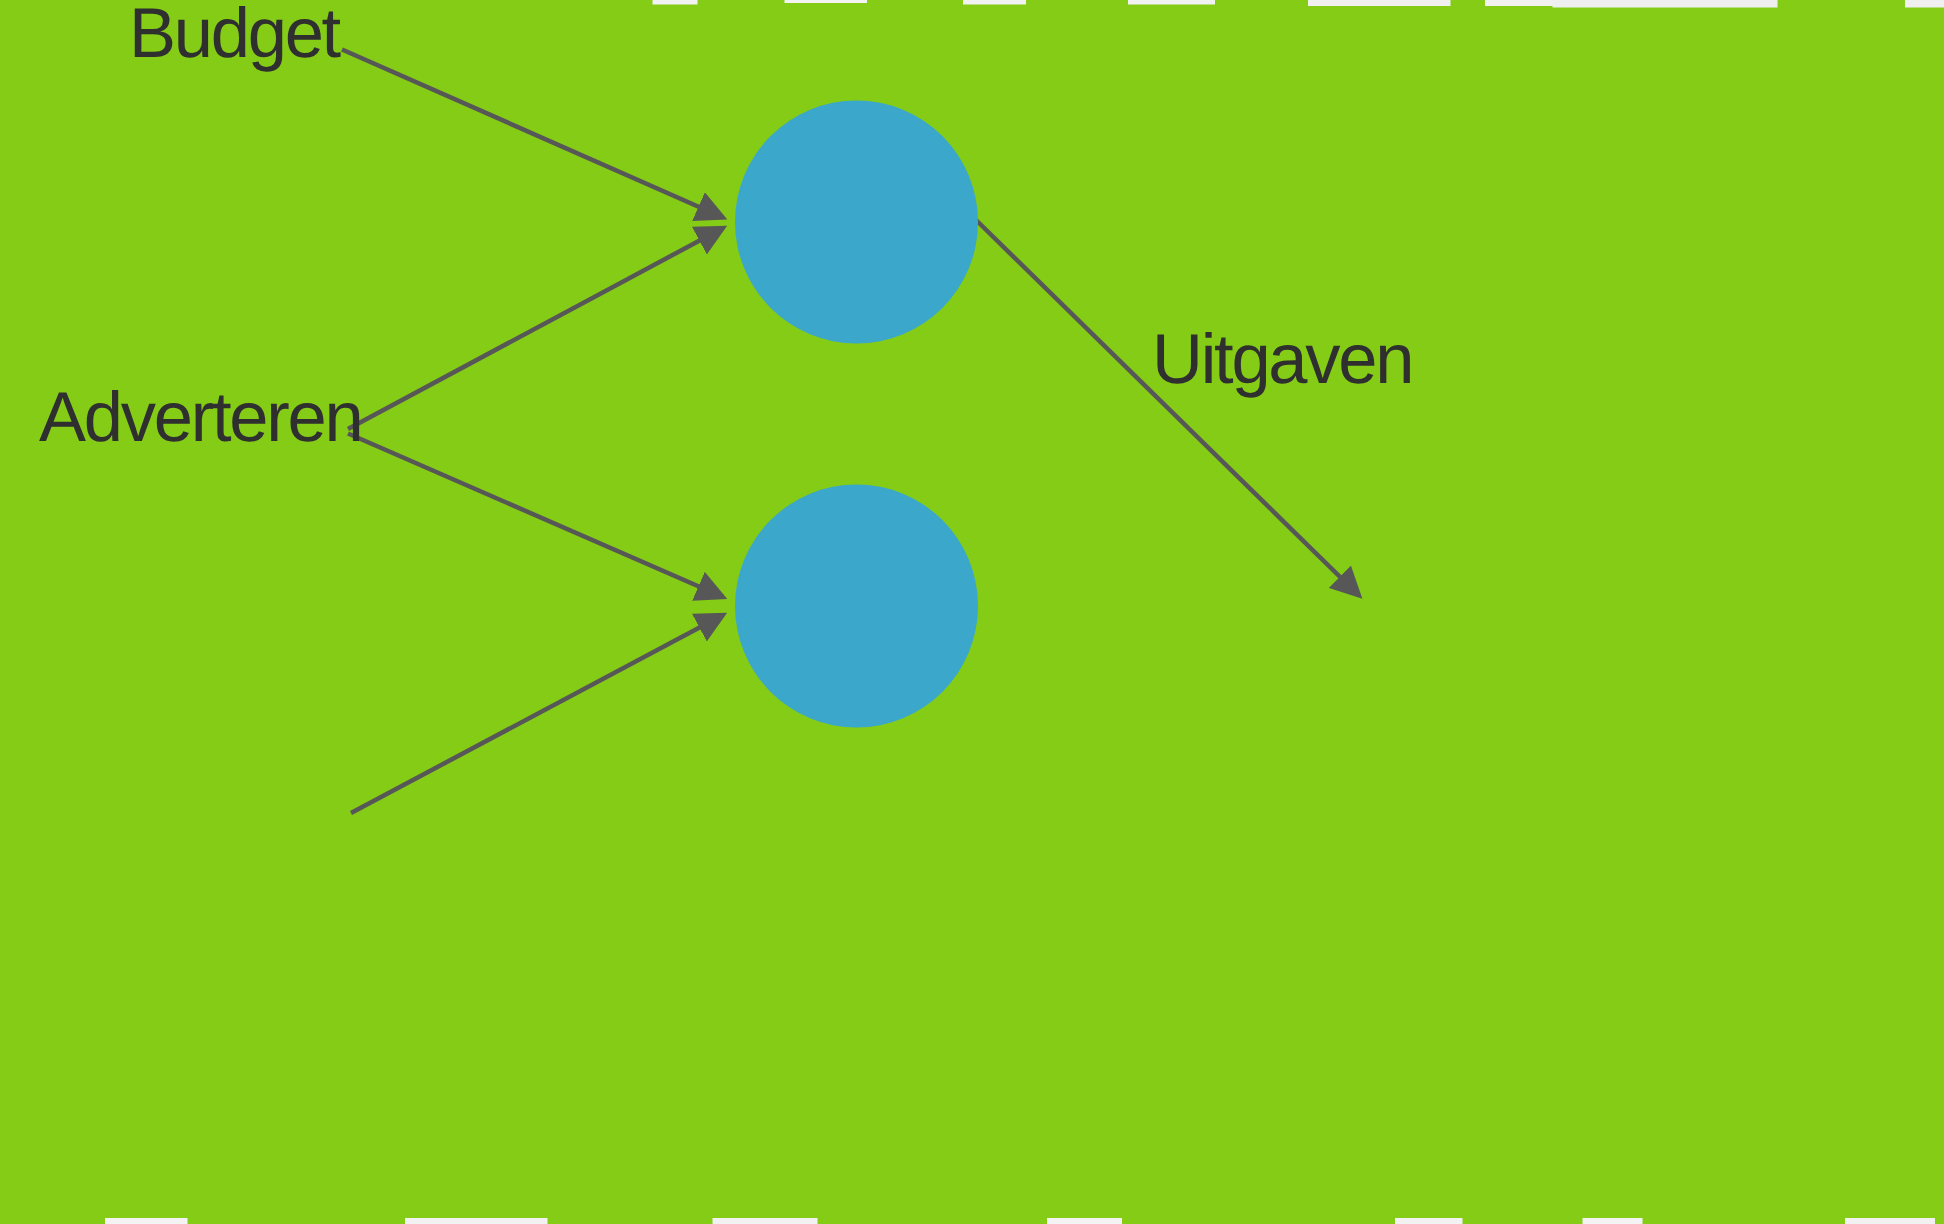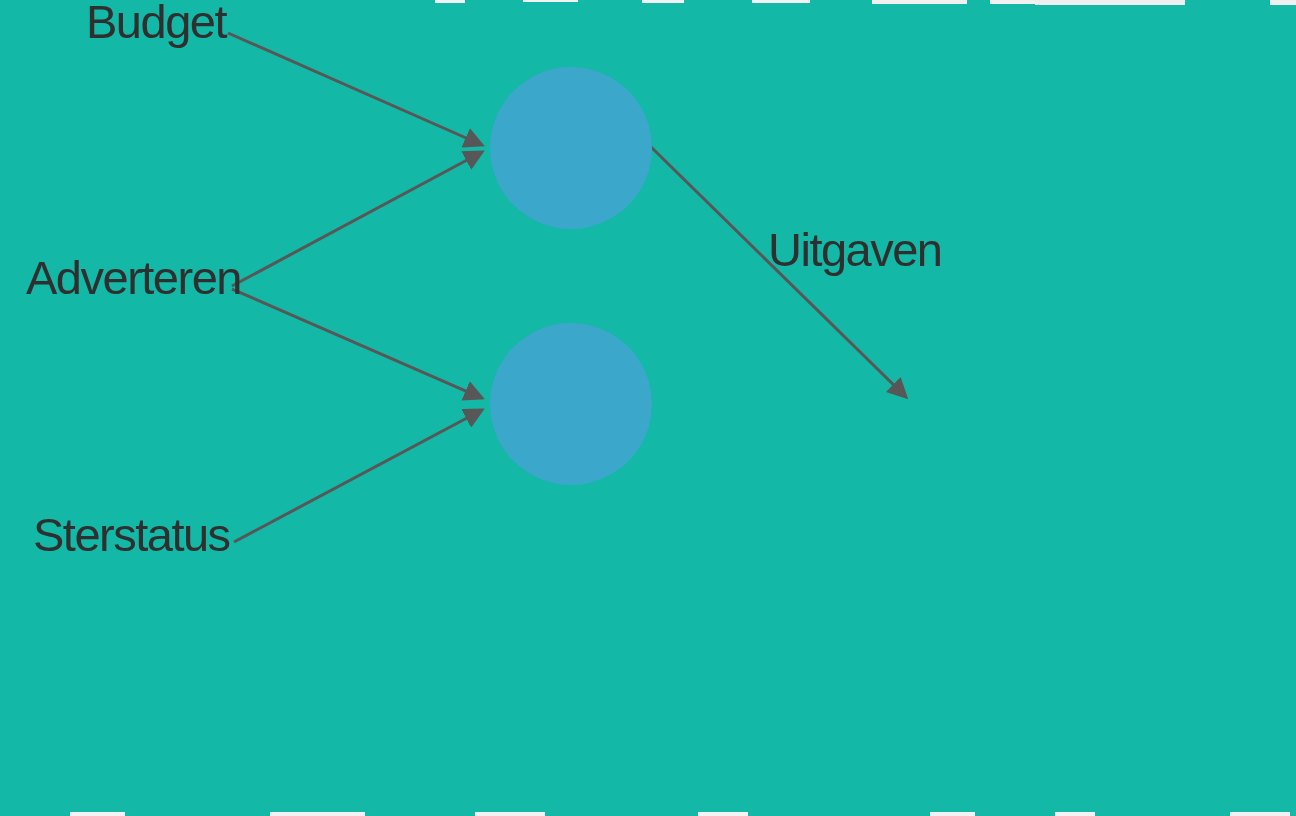--- a/index.html
+++ b/index.html
@@ -8,42 +8,42 @@
     width: 1296px;
     height: 816px;
     background: #ffffff;
     overflow: hidden;
     font-family: "Liberation Sans", "DejaVu Sans", sans-serif;
   }
   .canvas {
     position: relative;
     width: 1296px;
     height: 816px;
-    background: #14b8a6;
+    background: #84cc16;
   }
   .diagram-svg {
     position: absolute;
     left: 0;
     top: 0;
   }
   .label {
     position: absolute;
     font-size: 47px;
     font-weight: 300;
     letter-spacing: -1.5px;
     color: #2f2f2f;
     white-space: nowrap;
     line-height: 1.1;
     user-select: none;
   }
   .label-budget     { left: 86px;  top: -4px;  }
   .label-adverteren { left: 16px;  top: 252px; margin-left: 10px; }
   .label-sterstatus { left: 33px;  top: 509px; }
   .label-timing     { left: 95px;  top: 762px; }
-  .label-uitgaven   { left: 768px; top: 224px; }
+  .label-uitgaven   { left: 768px; top: 213px; }
 </style>
 </head>
 <body>
 
 <div class="canvas">
 
   <svg class="diagram-svg" width="1296" height="816" viewBox="0 0 1296 816">
     <defs>
       <marker id="arrow" viewBox="0 0 10 10" refX="8.5" refY="5" markerWidth="7" markerHeight="7" orient="auto">
         <path d="M 0 0 L 10 5 L 0 10 z" fill="#575757"></path>
@@ -83,18 +83,17 @@
 
     <circle cx="571" cy="148" r="81" fill="#3BA7CB"></circle>
 
     <circle cx="571" cy="404" r="81" fill="#3BA7CB"></circle>
   </svg>
 
   <div class="label label-budget">Budget</div>
 
   <div class="label label-adverteren">Adverteren</div>
 
-  <div class="label label-sterstatus">Sterstatus</div>
 
 
   <div class="label label-uitgaven">Uitgaven</div>
 
 </div>
 
 </body></html>

